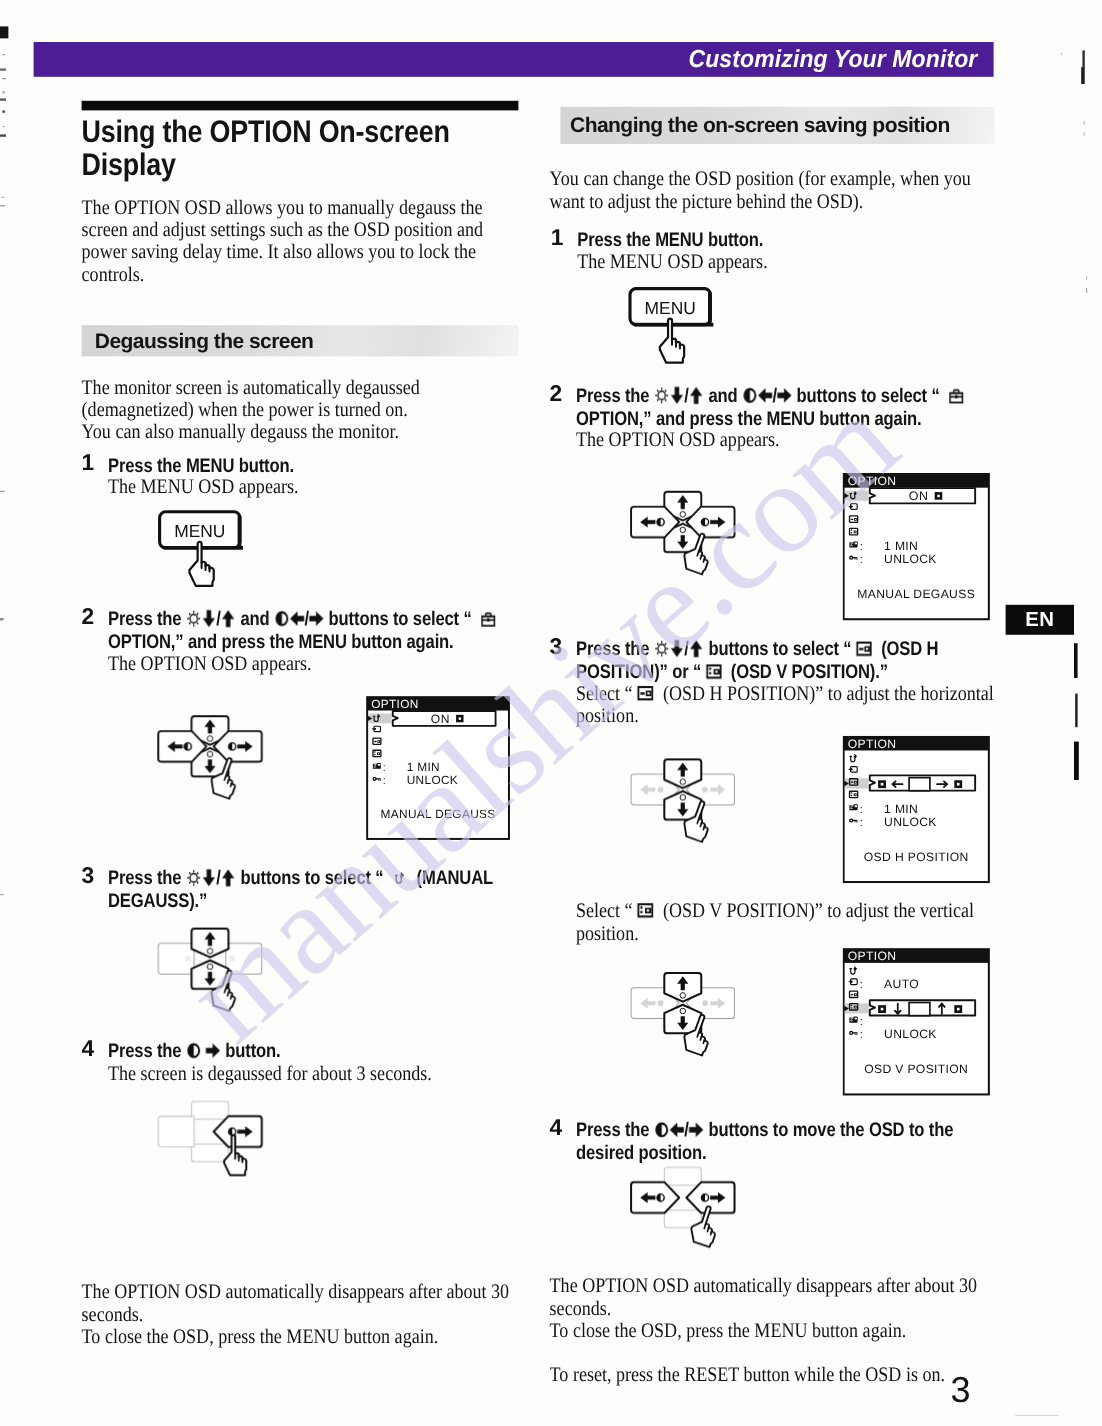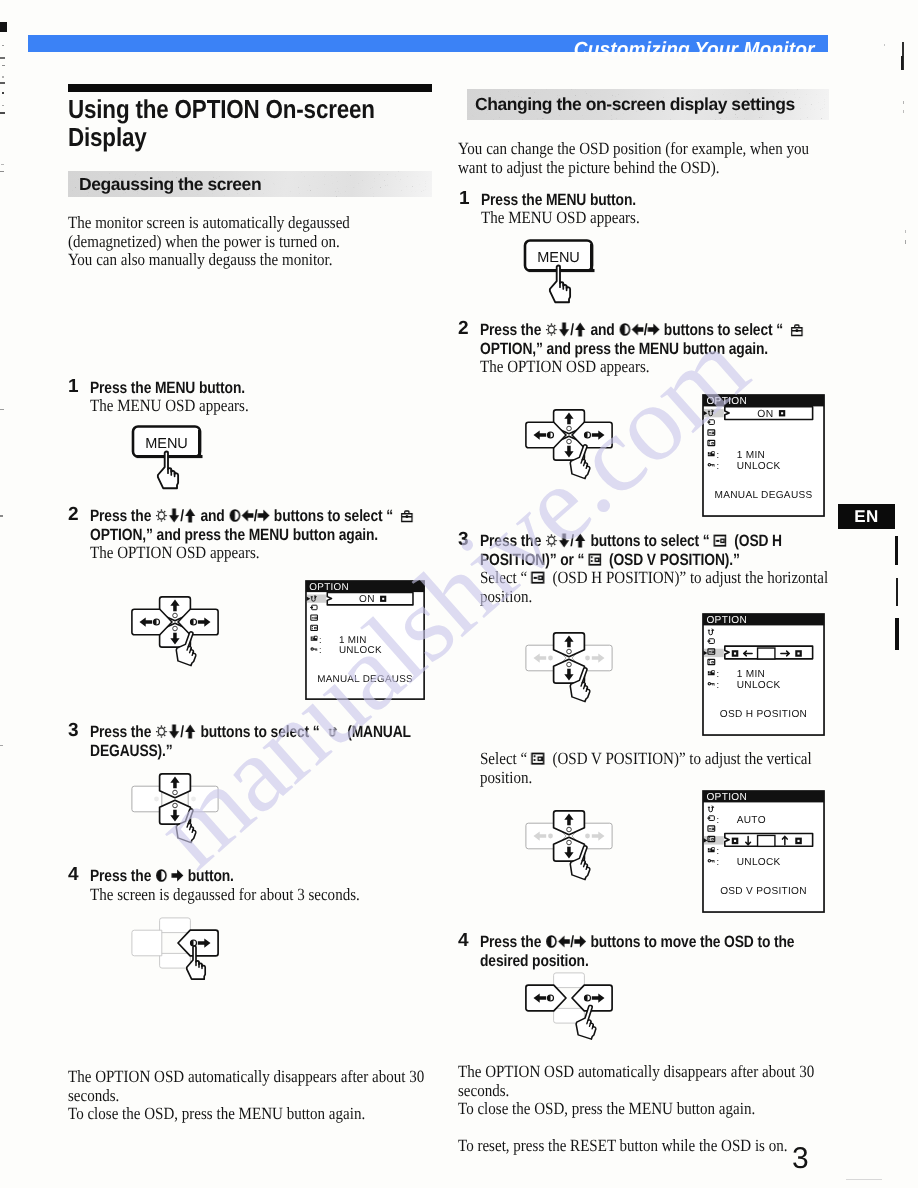--- a/index.html
+++ b/index.html
@@ -2,21 +2,21 @@
 <html><head>
 <meta charset="utf-8">
 <style>
   html,body{margin:0;padding:0;}
 
   body{width:918px;height:1188px;background:#fdfdfb;overflow:hidden;will-change:opacity;opacity:.9999;-webkit-font-smoothing:antialiased;text-rendering:geometricPrecision;
        font-family:"Liberation Serif",serif;color:#141414;}
   .page{position:absolute;left:0;top:0;width:918px;height:1188px;}
 
   
-  .hdr-band{position:absolute;left:28px;top:35px;width:800px;height:17px;background:#3b82f6;}
+  .hdr-band{position:absolute;left:28px;top:35px;width:800px;height:29px;background:#4c1d95;}
   .hdr-title{position:absolute;right:14px;top:3px;transform:translateZ(0) scaleX(.935);transform-origin:100% 0;color:#fff;font-style:italic;font-weight:bold;
              font-size:20.5px;font-family:"Liberation Sans",sans-serif;letter-spacing:.1px;}
 
   
   .colL{position:absolute;left:68px;top:84px;width:364px;}
   .colR{position:absolute;left:458px;top:84px;width:372px;}
 
   .rule{height:8px;background:#0b0b0b;}
   h1.maintitle{font-family:"Liberation Sans",sans-serif;font-weight:bold;font-size:26px;
        line-height:27.5px;margin:8px 0 0 0;letter-spacing:-.2px;
@@ -223,22 +223,28 @@
 <div class="page">
 
   <div class="hdr-band">
     <div class="hdr-title">Customizing Your Monitor</div>
   </div>
 
   <div class="colL">
     <div class="rule"></div>
     <h1 class="maintitle"><span>Using the OPTION On-screen</span><br><span>Display</span></h1>
 
-
-    <div class="sechead" style="margin-top:20px">
+    <div class="para" style="margin-top:13px">
+        <div class="ln">The OPTION OSD allows you to manually degauss the</div>
+        <div class="ln">screen and adjust settings such as the OSD position and</div>
+        <div class="ln">power saving delay time. It also allows you to lock the</div>
+        <div class="ln">controls.</div>
+      </div>
+
+    <div class="sechead" style="margin-top:33px">
       <div class="bg">
           <svg xmlns="http://www.w3.org/2000/svg">
             <filter id="grain">
               <feTurbulence type="fractalNoise" baseFrequency="0.92" numOctaves="3" seed="7"></feTurbulence>
               <feColorMatrix type="saturate" values="0"></feColorMatrix>
             </filter>
             <rect width="100%" height="100%" filter="url(#grain)"></rect>
           </svg>
         </div>
       <div class="txt">Degaussing the screen</div>
@@ -422,21 +428,21 @@
       <div class="ln">To close the OSD, press the MENU button again.</div>
     </div>
 
   <div class="colR" style="top:89px;left:467px;width:362px">
     <div class="sechead" style="height:31px">
       <div class="bg" style="height:31px">
           <svg xmlns="http://www.w3.org/2000/svg">
             <rect width="100%" height="100%" filter="url(#grain)"></rect>
           </svg>
         </div>
-      <div class="txt" style="line-height:31px;padding-left:8px">Changing the on-screen display settings</div>
+      <div class="txt" style="line-height:31px;padding-left:8px">Changing the on-screen saving position</div>
     </div>
     <div class="para" style="margin-top:20px;margin-left:-9px">
         <div class="ln">You can change the OSD position (for example, when you</div>
         <div class="ln">want to adjust the picture behind the OSD).</div>
       </div>
   </div>
 
   <div class="abs" style="left:459px;top:190px;width:380px">
     <span class="abs stepnum" style="left:0;top:-2px">1</span>
     <div class="abs stepb" style="left:22px;top:1px">Press the MENU button.</div>

